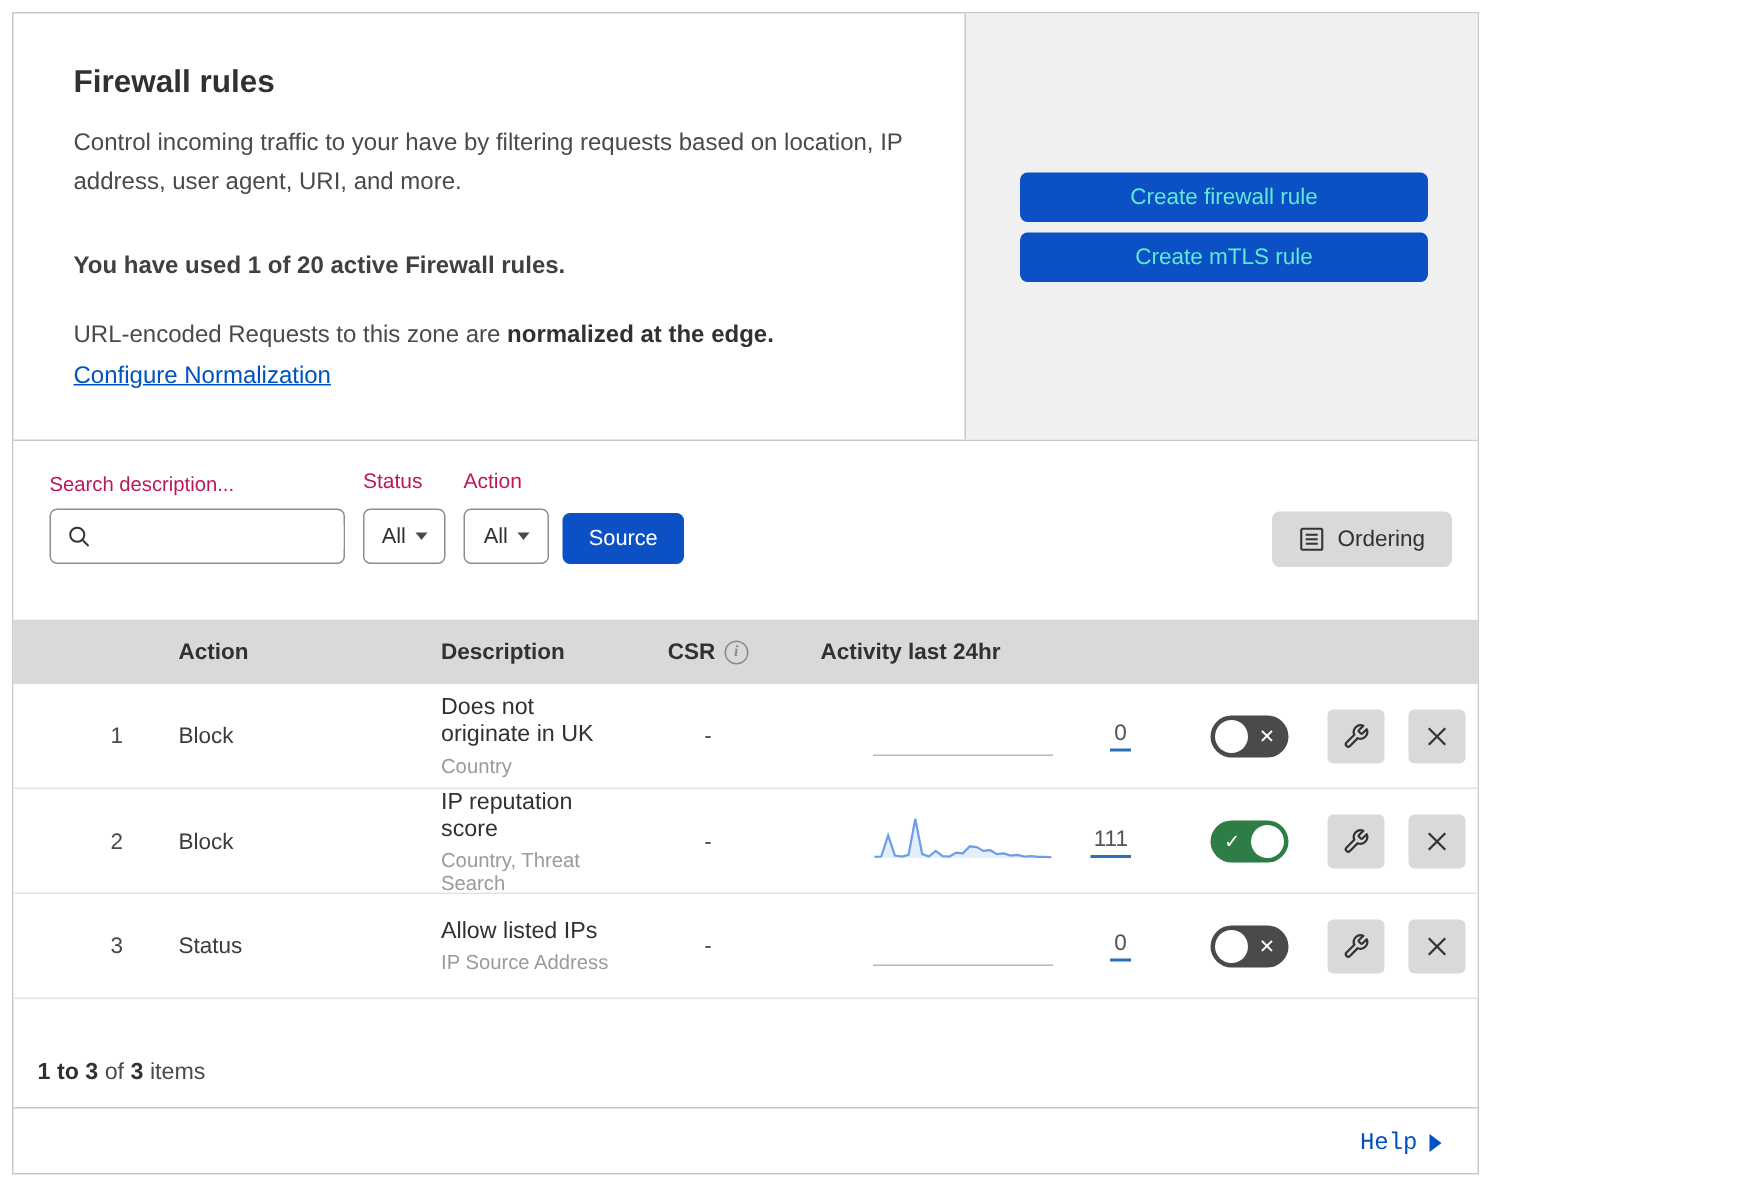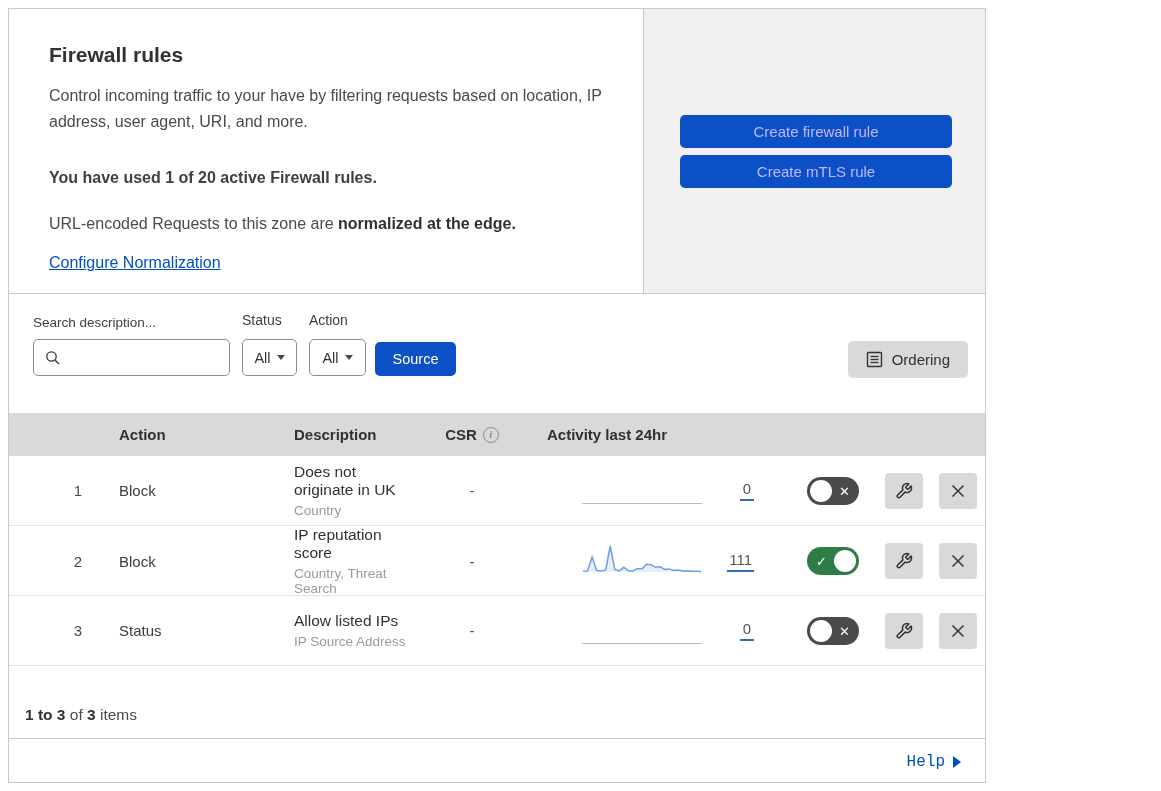--- a/index.html
+++ b/index.html
@@ -9,31 +9,31 @@
     background:#fff; border:1px solid #c9c9c9; }
 
   
   .top-section { display:flex; height:285px; border-bottom:1px solid #c9c9c9; }
   .top-left { flex:1; padding:34px 40px; }
   .page-title { font-size:21px; font-weight:600; color:#313131; }
   .page-desc { margin-top:16px; font-size:16px; line-height:26px; color:#4a4a4a; max-width:740px; }
   .usage-line { margin-top:34px; font-size:16px; font-weight:700; color:#404040; }
   .norm-line { margin-top:28px; font-size:16px; color:#4a4a4a; }
   .norm-line b { color:#313131; }
-  .norm-link { display:inline-block; margin-top:21px; font-size:16px; color:#0051c3;
+  .norm-link { display:inline-block; margin-top:9px; font-size:16px; color:#0051c3;
     text-decoration:underline; cursor:pointer; }
   .top-right { width:342px; background:#f0f0f0; border-left:1px solid #c9c9c9;
     display:flex; flex-direction:column; justify-content:center; align-items:flex-end;
     padding-right:33px; gap:7px; }
-  .btn-primary { width:272px; height:33px; background:#0b50c4; color:#c4b5fd; border:none;
+  .btn-primary { width:272px; height:33px; background:#0b50c4; color:#5eead4; border:none;
     border-radius:5px; font-size:15px; font-family:inherit; cursor:pointer; }
 
   
   .filter-bar { position:relative; height:119px; background:#fff; }
-  .filter-label { position:absolute; font-size:13.5px; color:#404040; }
+  .filter-label { position:absolute; font-size:13.5px; color:#be185d; }
   .lbl-search { left:24px; top:21px; }
   .lbl-status { left:233px; top:18px; font-size:14px; }
   .lbl-action { left:300px; top:18px; font-size:14px; }
   .search-box { position:absolute; left:24px; top:45px; width:197px; height:37px;
     border:1px solid #8d8d8d; border-radius:5px; display:flex; align-items:center; padding-left:11px; background:#fff; }
   .search-box input { border:none; outline:none; flex:1; font-size:14px; font-family:inherit; margin-left:8px; width:140px; }
   .dropdown { position:absolute; top:45px; height:37px; border:1px solid #8d8d8d; border-radius:5px;
     background:#fff; display:flex; align-items:center; justify-content:center; gap:6px;
     font-size:14.5px; color:#313131; cursor:pointer; }
   .dd-status { left:233px; width:55px; }

